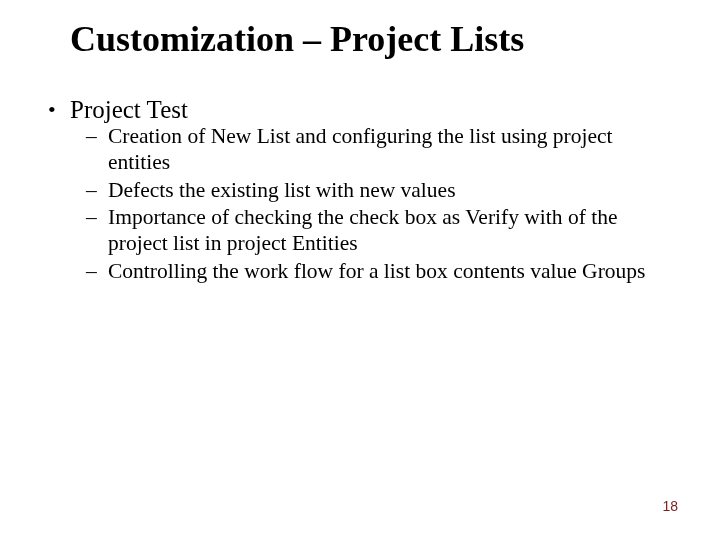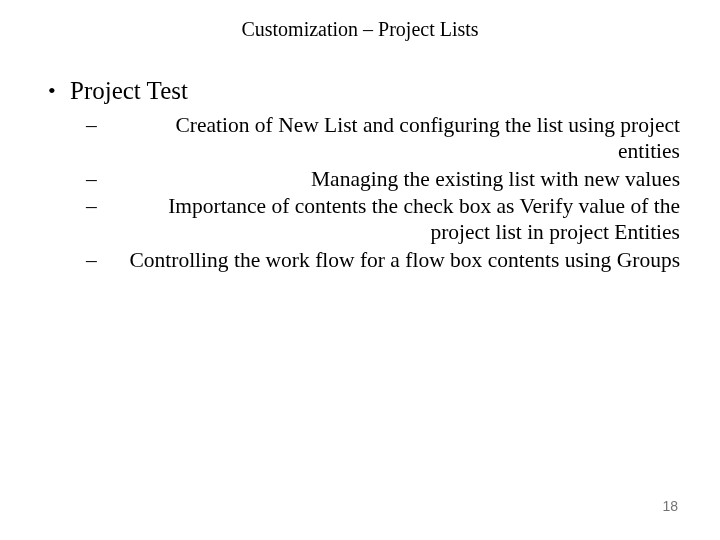--- a/index.html
+++ b/index.html
@@ -11,23 +11,23 @@
     color: #000000;
     position: relative;
     overflow: hidden;
   }
   .slide {
     padding: 18px 40px 40px 40px;
     width: 100%;
     height: 100%;
   }
   .title {
-    font-size: 20px;
-    font-weight: normal;
-    text-align: center;
+    font-size: 36px;
+    font-weight: bold;
+    text-align: left;
     margin-bottom: 36px;
     margin-left: 30px;
     margin-right: 30px;
   }
   .level1 {
     list-style: none;
     padding-left: 6px;
   }
   .level1 > li {
     font-size: 25px;
@@ -39,65 +39,63 @@
     content: "•";
     position: absolute;
     left: 2px;
     top: 0;
     font-size: 22px;
     line-height: 28px;
   }
   .level2 {
     list-style: none;
     padding-left: 16px;
-    margin-top: 8px;
-    text-align: right;
   }
   .level2 > li {
     font-size: 21.5px;
     line-height: 1.2;
     position: relative;
     padding-left: 22px;
     margin-bottom: 2px;
   }
   .level2 > li::before {
     content: "–";
     position: absolute;
     left: 0;
     top: 0;
   }
   .page-number {
     position: absolute;
     bottom: 26px;
     right: 42px;
     font-family: Arial, Helvetica, sans-serif;
     font-size: 14px;
-    color: #737373;
+    color: #7f1d1d;
   }
 </style>
 </head>
 <body>
 
 <div class="slide">
   <h1 class="title">Customization – Project Lists</h1>
 
   <ul class="level1">
     <li>
       <span>Project Test</span>
       <ul class="level2">
         <li>
           <span>Creation of New List and configuring the list using project entities</span>
         </li>
         <li>
-          <span>Managing the existing list with new values</span>
+          <span>Defects the existing list with new values</span>
         </li>
         <li>
-          <span>Importance of contents the check box as  Verify value of the project list in project Entities</span>
+          <span>Importance of checking the check box as  Verify with of the project list in project Entities</span>
         </li>
         <li>
-          <span>Controlling the work flow for a flow box contents using Groups</span>
+          <span>Controlling the work flow for a list box contents value Groups</span>
         </li>
       </ul>
     </li>
   </ul>
 
   <div class="page-number">18</div>
 </div>
 
 </body></html>

